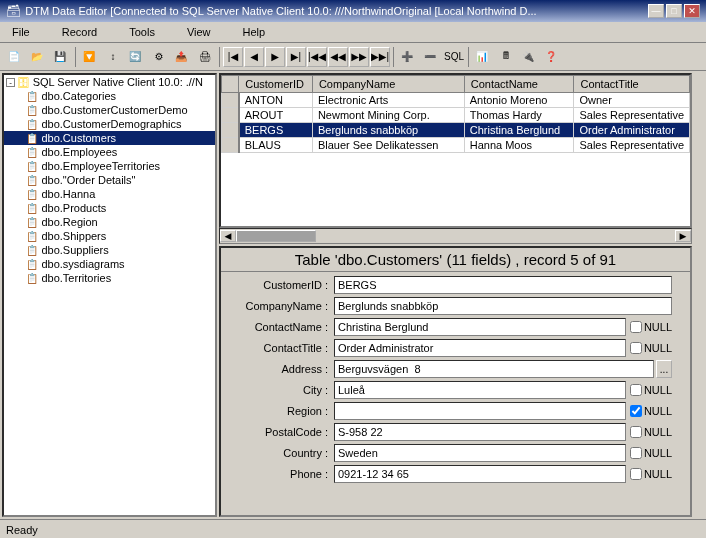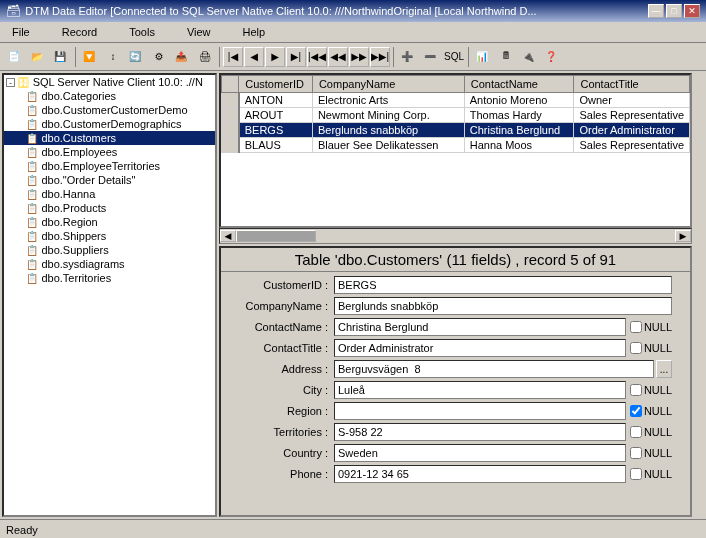--- a/index.html
+++ b/index.html
@@ -450,21 +450,21 @@
           </div>
           <div class="field-row">
             <div class="field-label">Region :</div>
             <input type="text" class="field-input" style="">
             <div class="null-checkbox">
               <input type="checkbox" checked="" style="">
               <span>NULL</span>
             </div>
           </div>
           <div class="field-row">
-            <div class="field-label">Territories :</div>
+            <div class="field-label">PostalCode :</div>
             <input type="text" class="field-input" value="S-958 22" style="">
             <div class="null-checkbox">
               <input type="checkbox" style="">
               <span>NULL</span>
             </div>
           </div>
           <div class="field-row">
             <div class="field-label">Country :</div>
             <input type="text" class="field-input" value="Sweden" style="">
             <div class="null-checkbox">

